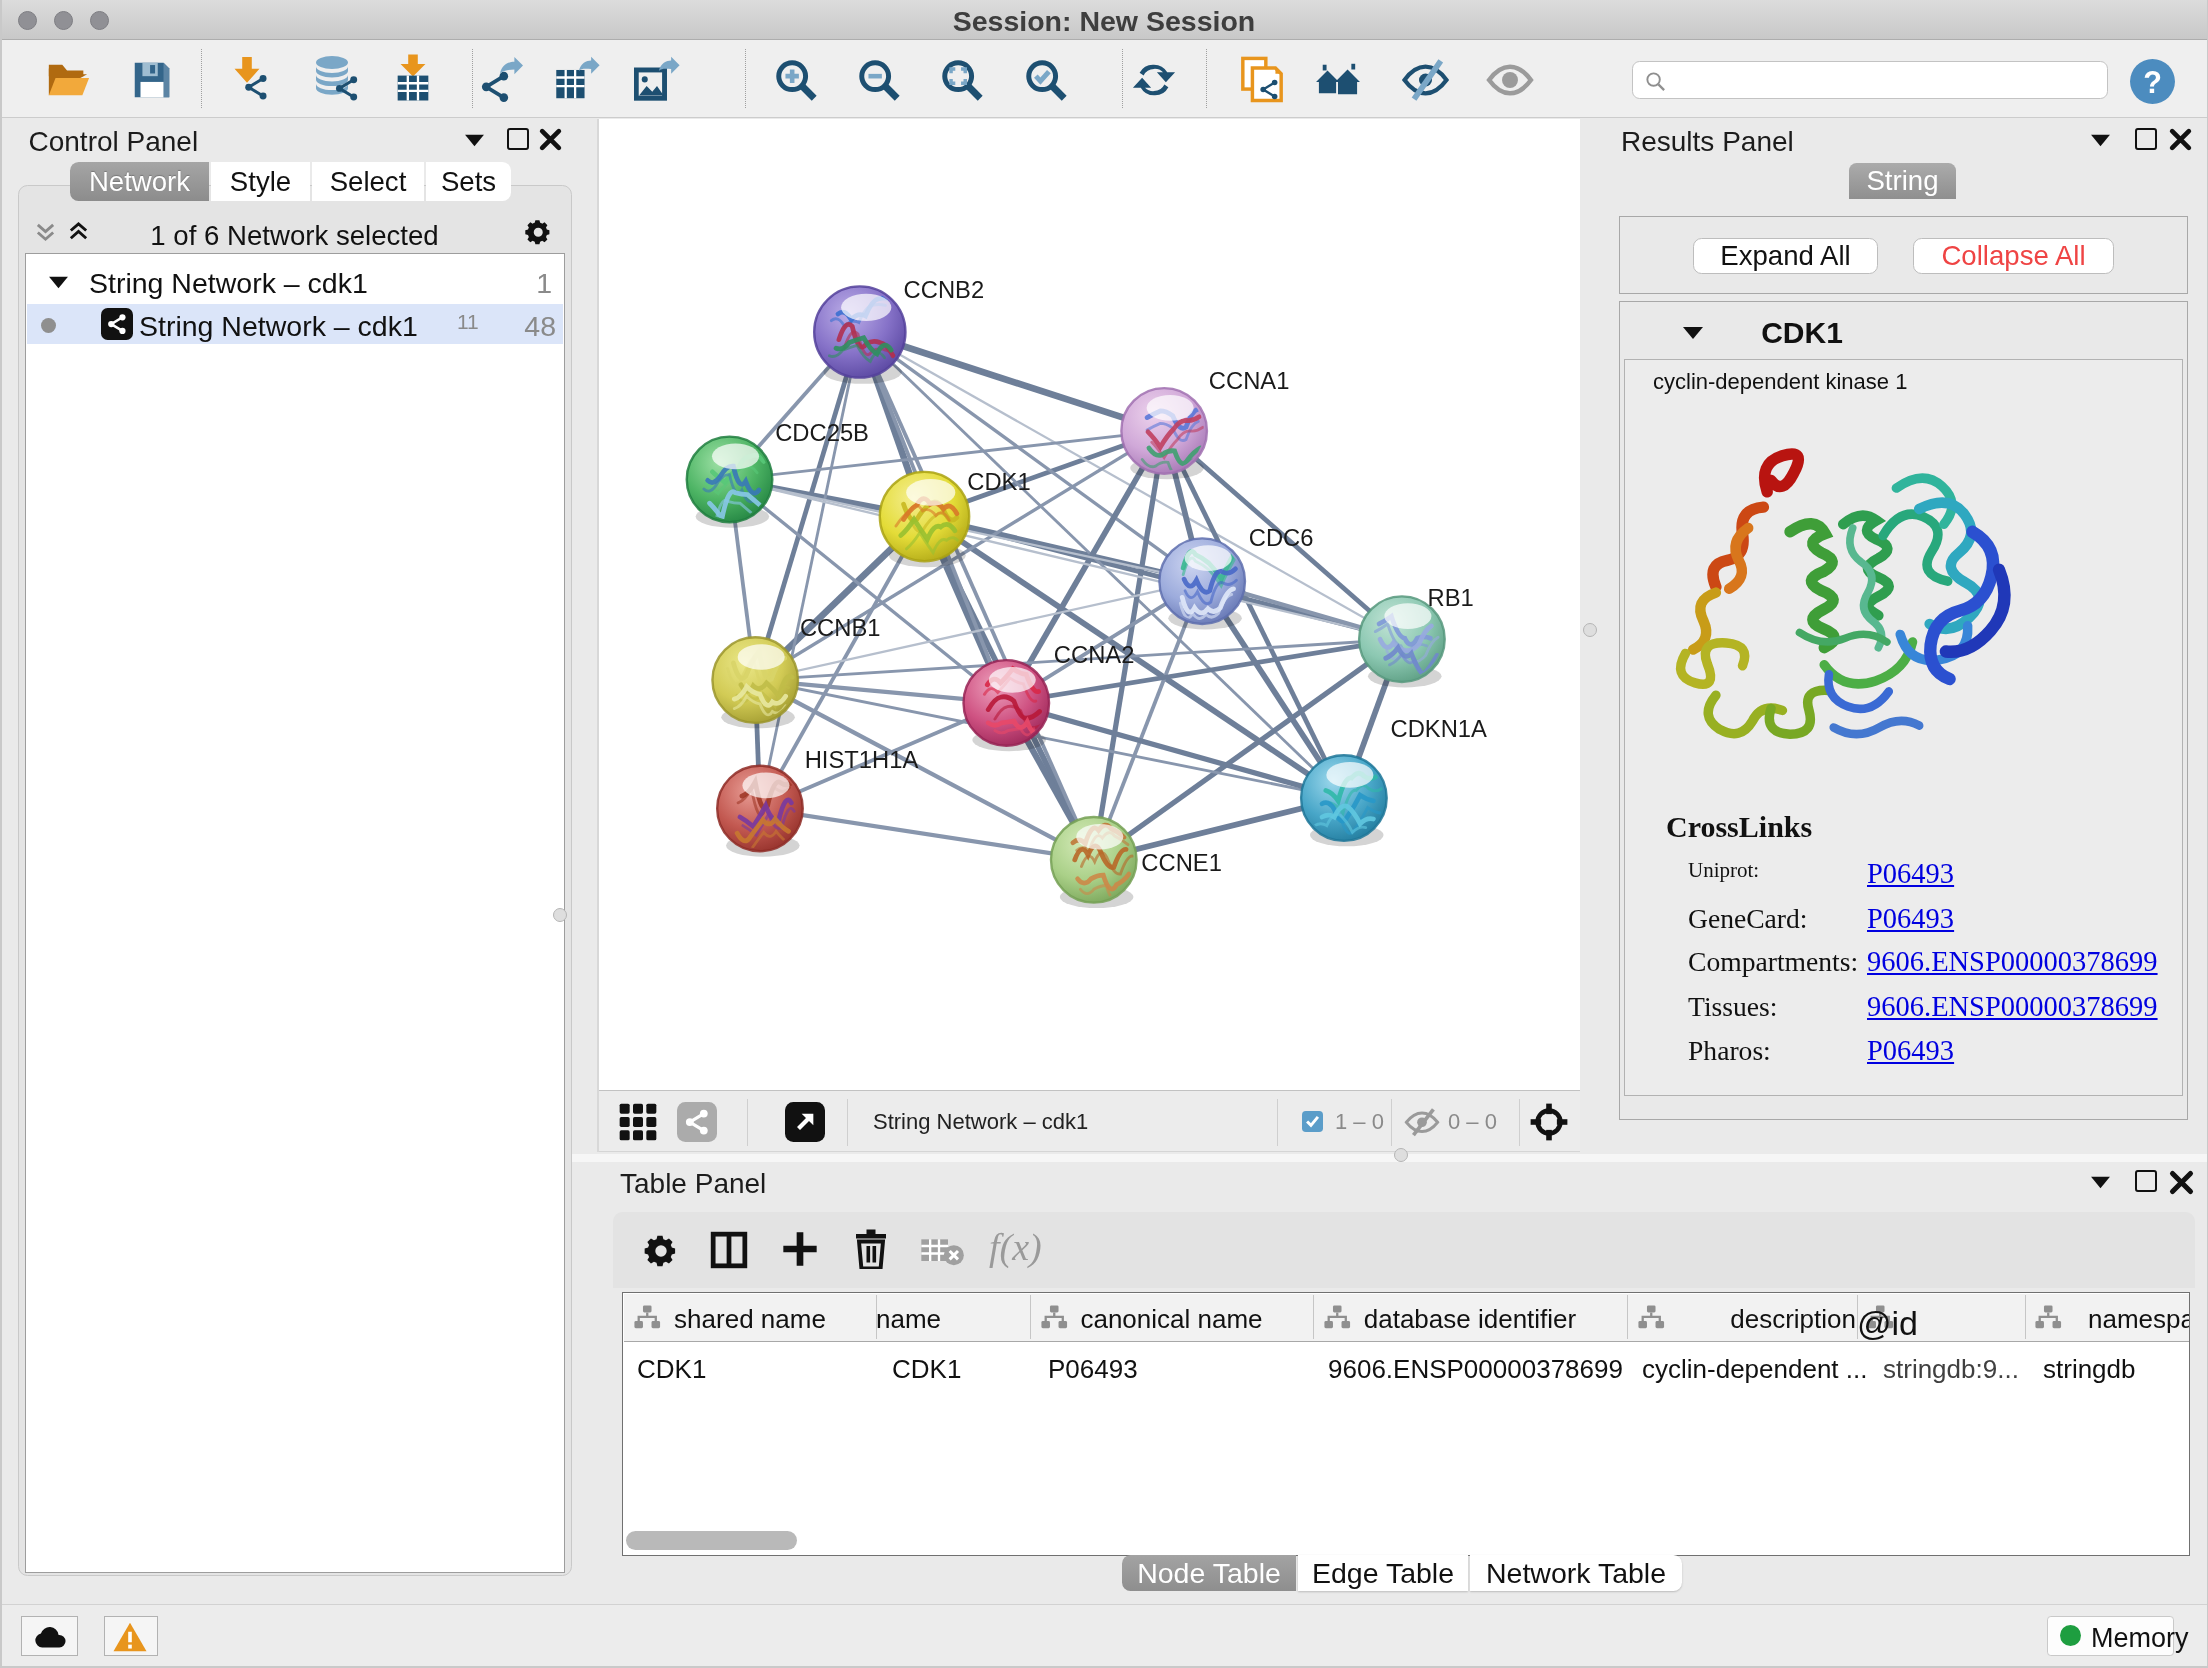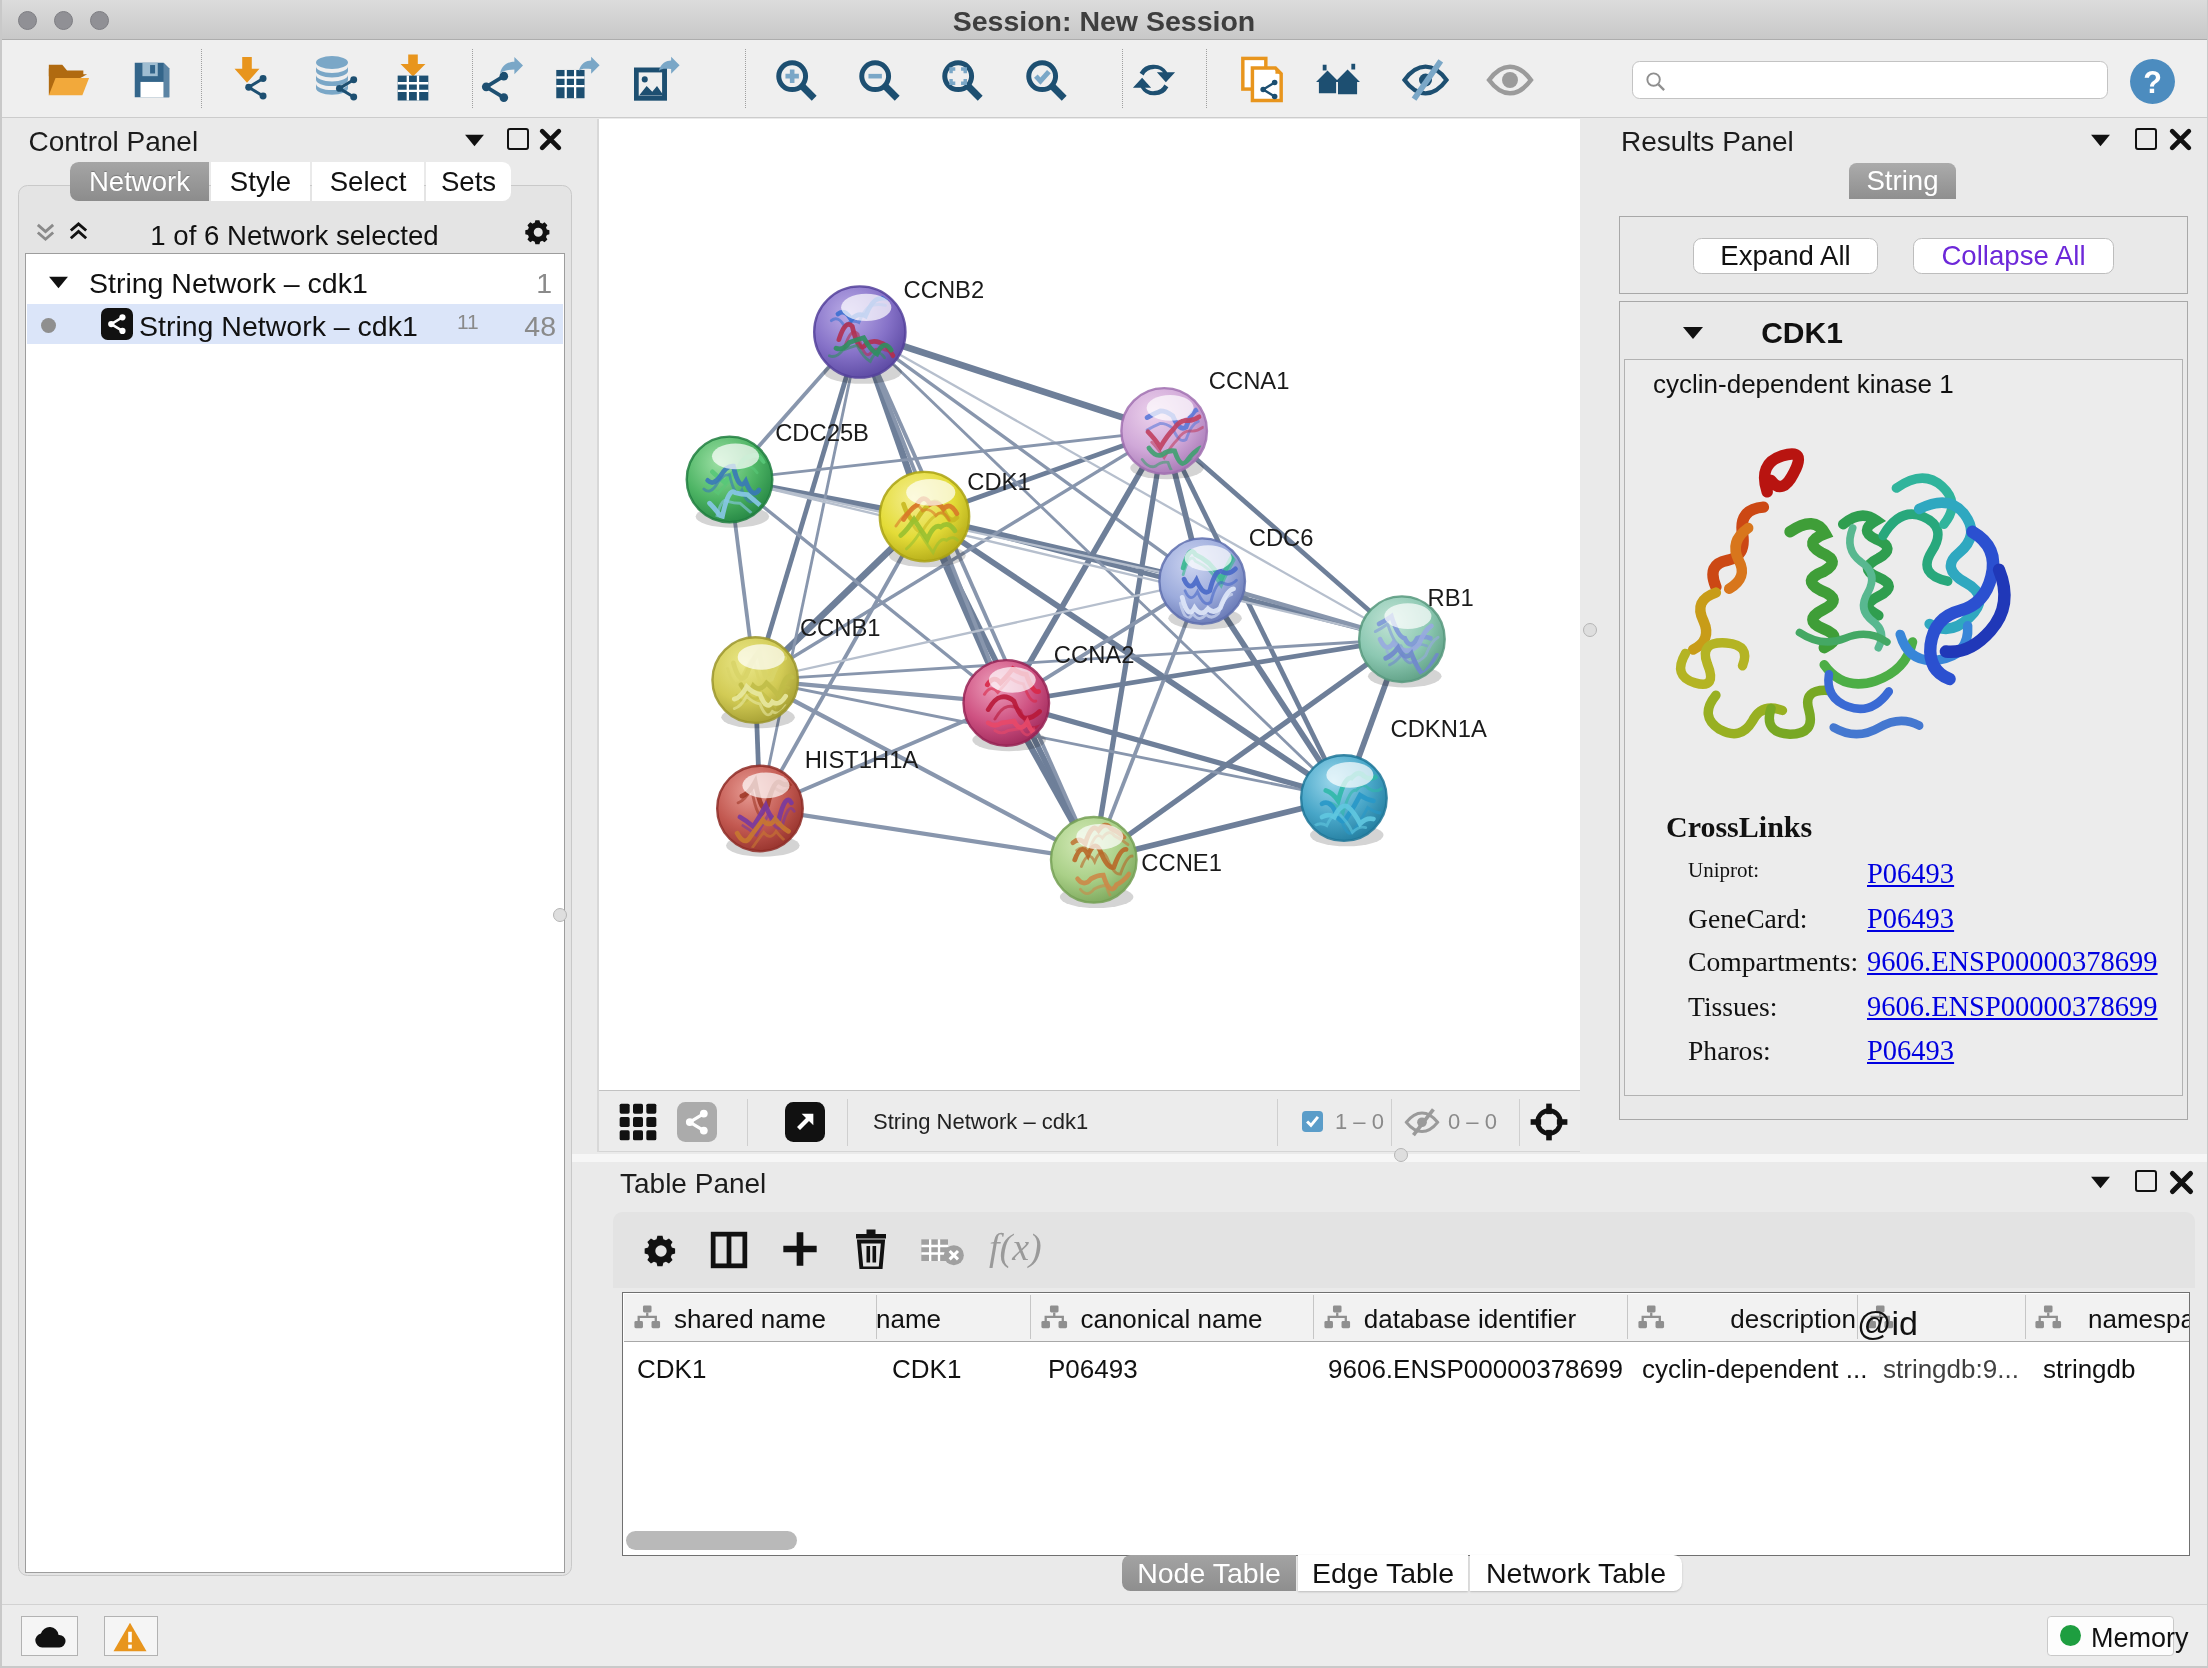--- a/index.html
+++ b/index.html
@@ -536,28 +536,28 @@
 <svg class="abs" style="left:2089px;top:132px" width="23" height="17" viewBox="0 0 24 18">
       <path d="M2 3h20L12 15z" fill="#111"></path>
     </svg>
 <div class="abs" style="left:2135px;top:128px;width:22px;height:22px;border:2.9px solid #111;border-radius:2.9px"></div>
 <svg class="abs winbtn" style="left:2168px" width="27" height="27" viewBox="0 0 24 24">
       <path d="M4 4l16 16M20 4L4 20" stroke="#111" stroke-width="4.5" stroke-linecap="round"></path>
     </svg>
 <div class="abs" style="left:1849px;top:163px;width:107px;height:36px;background:linear-gradient(#ababab,#8f8f8f);border-radius:7.6px 7.6px 0 0;color:#fff;font-size:27.6px;text-align:center;line-height:36px">String</div>
 <div class="abs" style="left:1619px;top:216px;width:569px;height:78px;background:#e9e9e9;border:1.9px solid #a8a8a8"></div>
 <div class="abs" style="left:1693px;top:238px;width:185px;height:36px;background:#fff;border:1.9px solid #bdbdbd;border-radius:8.6px;font-size:27.6px;text-align:center;line-height:34px;color:#111">Expand All</div>
-<div class="abs" style="left:1913px;top:238px;width:201px;height:36px;background:#fff;border:1.9px solid #bdbdbd;border-radius:8.6px;font-size:27.6px;text-align:center;line-height:34px;color:#6d28d9">Collapse All</div>
+<div class="abs" style="left:1913px;top:238px;width:201px;height:36px;background:#fff;border:1.9px solid #bdbdbd;border-radius:8.6px;font-size:27.6px;text-align:center;line-height:34px;color:#ef4444">Collapse All</div>
 <div class="abs" style="left:1619px;top:301px;width:569px;height:819px;background:#e9e9e9;border:1.9px solid #a8a8a8"></div>
 <svg class="abs" style="left:1681px;top:324px" width="24" height="18" viewBox="0 0 24 18">
       <path d="M2 3h20L12 15z" fill="#111"></path>
     </svg>
 <div class="abs" style="left:1707px;top:316px;width:190px;text-align:center;font-size:30px;font-weight:bold;color:#111">CDK1</div>
 <div class="abs" style="left:1624px;top:359px;width:559px;height:737px;background:#ececec;border:1.9px solid #b2b2b2"></div>
-<div class="abs" style="left:1653px;top:369px;font-size:26px;color:#111">cyclin-dependent kinase 1</div>
+<div class="abs" style="left:1653px;top:369px;font-size:22px;color:#111">cyclin-dependent kinase 1</div>
 <svg class="abs" style="left:1657px;top:433px" width="380" height="342" viewBox="0 0 400 360">
 <g fill="none" stroke-linecap="round">
 <path d="M116 62 q-10 -30 16 -38 q26 -8 12 18 q-12 24 -24 8" stroke="#b81410" stroke-width="12"></path>
 <path d="M112 78 q-26 2 -22 28 q4 24 -16 28 q-22 4 -12 28" stroke="#cc4814" stroke-width="12"></path>
 <path d="M96 100 q-20 14 -10 34 q10 18 -10 30" stroke="#d8761c" stroke-width="11"></path>
 <path d="M62 168 q-24 8 -13 30 q9 20 -11 30" stroke="#c89c18" stroke-width="11"></path>
 <path d="M30 232 q-14 24 10 31 q24 7 13 -20 q-9 -24 20 -22 q26 2 17 24" stroke="#b4b424" stroke-width="10"></path>
 <path d="M62 276 q-18 22 4 36 q22 12 34 -8 q10 -20 32 -12" stroke="#98b022" stroke-width="10"></path>
 <path d="M120 290 q-8 26 20 27 q27 0 20 -25 q-7 -23 21 -21" stroke="#78a824" stroke-width="10"></path>
 <path d="M140 104 q26 -18 37 2 q-24 9 -4 20 q22 9 2 20 q-24 9 -2 20 q24 9 2 20 q-22 11 0 20 q23 9 1 20" stroke="#3f9e38" stroke-width="12"></path>

